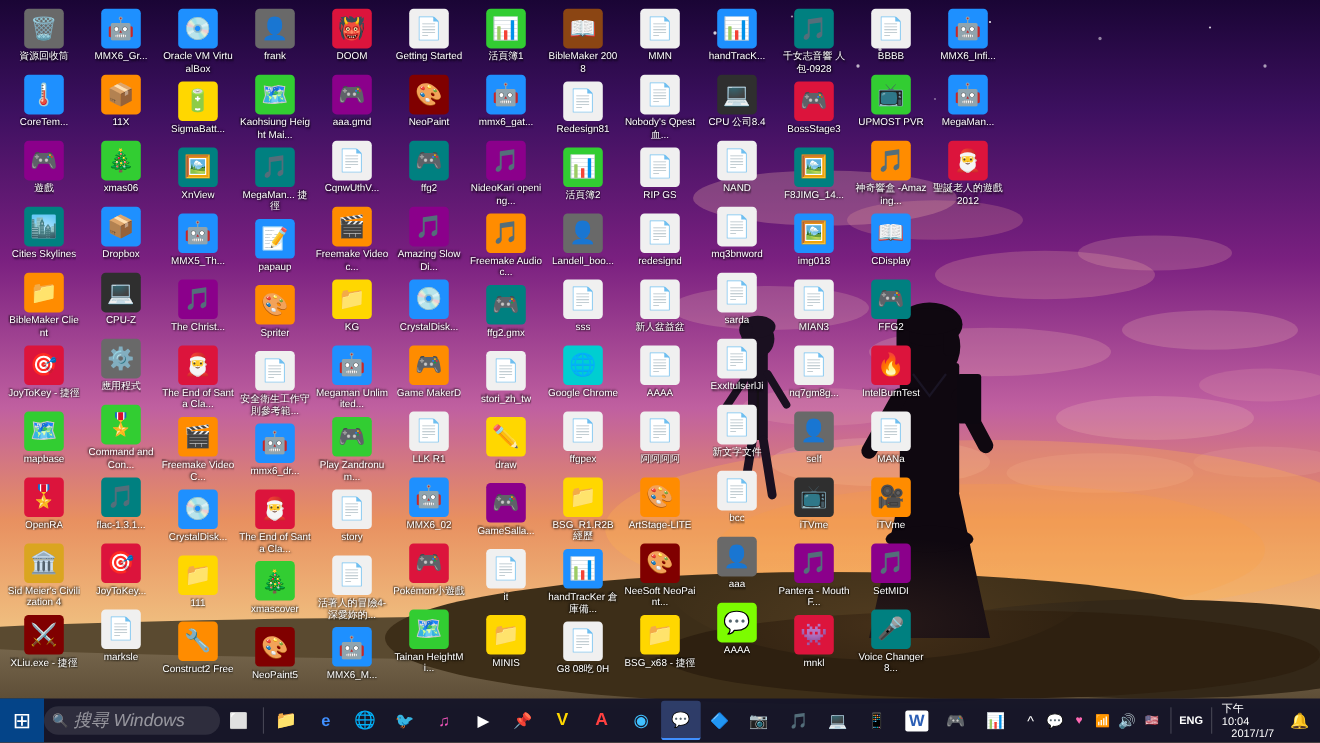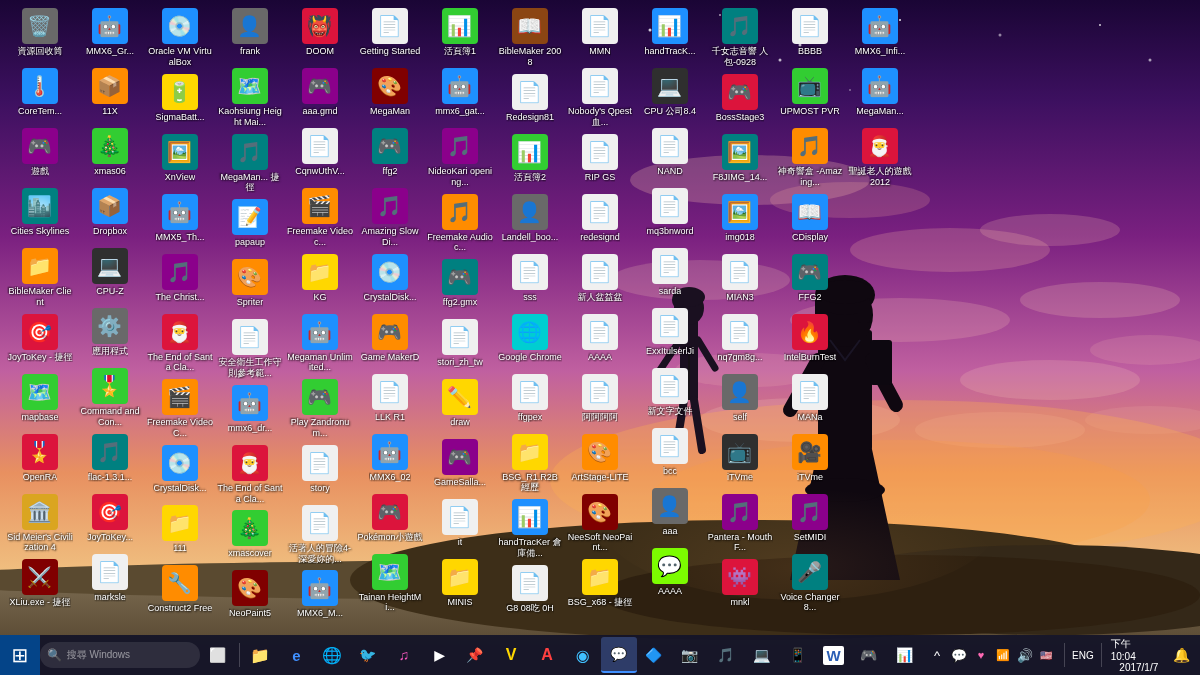--- a/index.html
+++ b/index.html
@@ -502,21 +502,21 @@
       <div class="icon-item">
         <div class="icon-img ic-blue">🤖</div>
         <div class="icon-label">MMX6_M...</div>
       </div>
       <div class="icon-item">
         <div class="icon-img ic-white">📄</div>
         <div class="icon-label">Getting Started</div>
       </div>
       <div class="icon-item">
         <div class="icon-img ic-maroon">🎨</div>
-        <div class="icon-label">MegaMan</div>
+        <div class="icon-label">NeoPaint</div>
       </div>
       <div class="icon-item">
         <div class="icon-img ic-teal">🎮</div>
         <div class="icon-label">ffg2</div>
       </div>
       <div class="icon-item">
         <div class="icon-img ic-purple">🎵</div>
         <div class="icon-label">Amazing Slow Di...</div>
       </div>
       <div class="icon-item">
@@ -799,21 +799,21 @@
 </div>
 
 <div class="taskbar">
 
   <div class="taskbar-start">
     <span style="font-size:20px;color:white;">⊞</span>
   </div>
 
   <div style="display:flex;align-items:center;background:rgba(255,255,255,0.1);border-radius:15px;height:26px;padding:0 8px;gap:4px;cursor:text;min-width:160px;">
     <span style="font-size:12px;color:rgba(255,255,255,0.7);">🔍</span>
-    <span style="font-size:10px;color:rgba(255,255,255,0.5);">搜尋 Windows</span>
+    <span style="font-size:16px;color:rgba(255,255,255,0.5);font-style:italic;">搜尋 Windows</span>
   </div>
 
   <div class="taskbar-icon">
     <span style="font-size:14px;color:white;">⬜</span>
   </div>
 
   <div class="tb-sep"></div>
 
   <div class="taskbar-icon">
     <span style="font-size:16px;">📁</span>
@@ -884,21 +884,21 @@
     <span class="systray-icon" style="color:white;">^</span>
     <span class="systray-icon">💬</span>
     <span class="systray-icon" style="color:#ff69b4;font-size:11px;">♥</span>
     <span class="systray-icon" style="color:white;font-size:11px;">📶</span>
     <span class="systray-icon" style="color:white;">🔊</span>
     <span class="systray-icon" style="color:white;font-size:10px;">🇺🇸</span>
   </div>
 
   <div class="tb-sep"></div>
 
-  <div style="font-size:10px;color:white;padding:0 4px;cursor:pointer;">
+  <div style="font-size:10px;color:white;padding:0 4px;cursor:pointer;font-weight:bold;">
     <span>ENG</span>
   </div>
 
   <div class="tb-sep"></div>
 
   <div class="taskbar-time" style="cursor:pointer;padding:0 6px;">
     <span>下午 10:04</span>
     <span>2017/1/7</span>
   </div>
 

